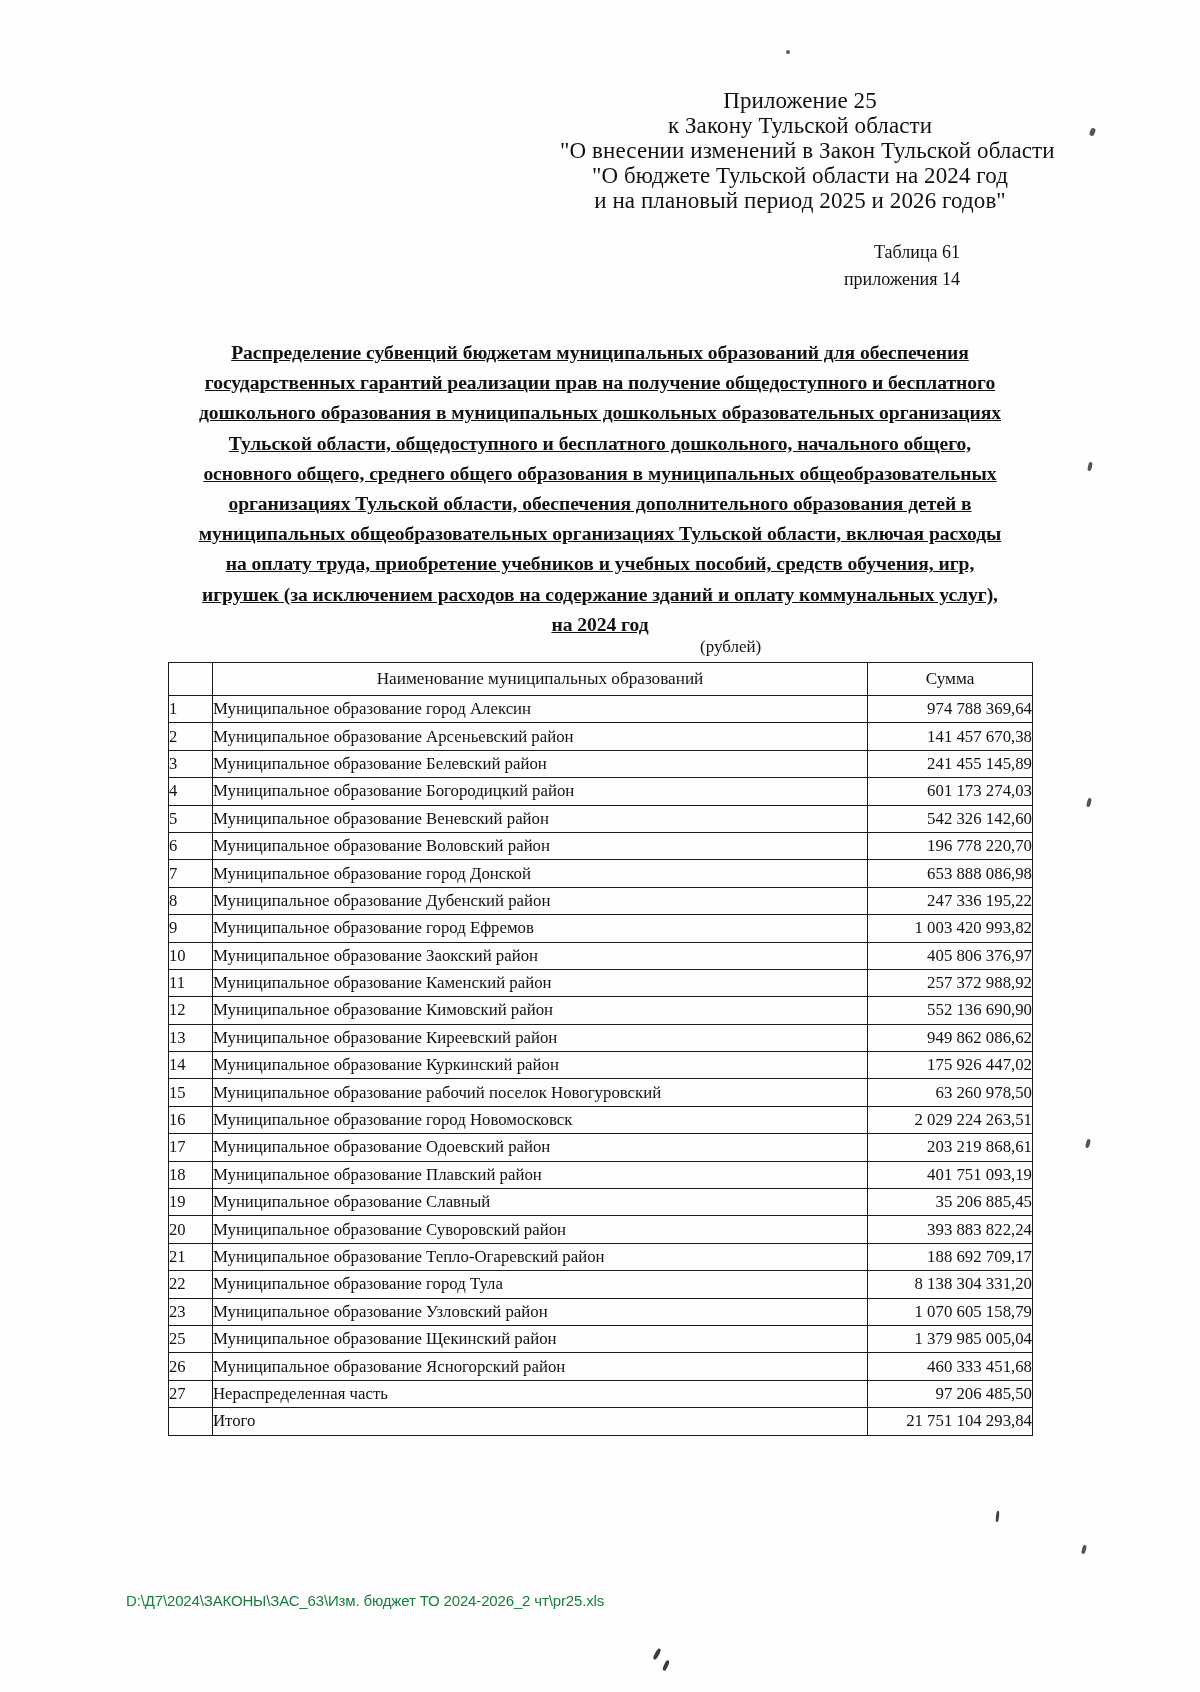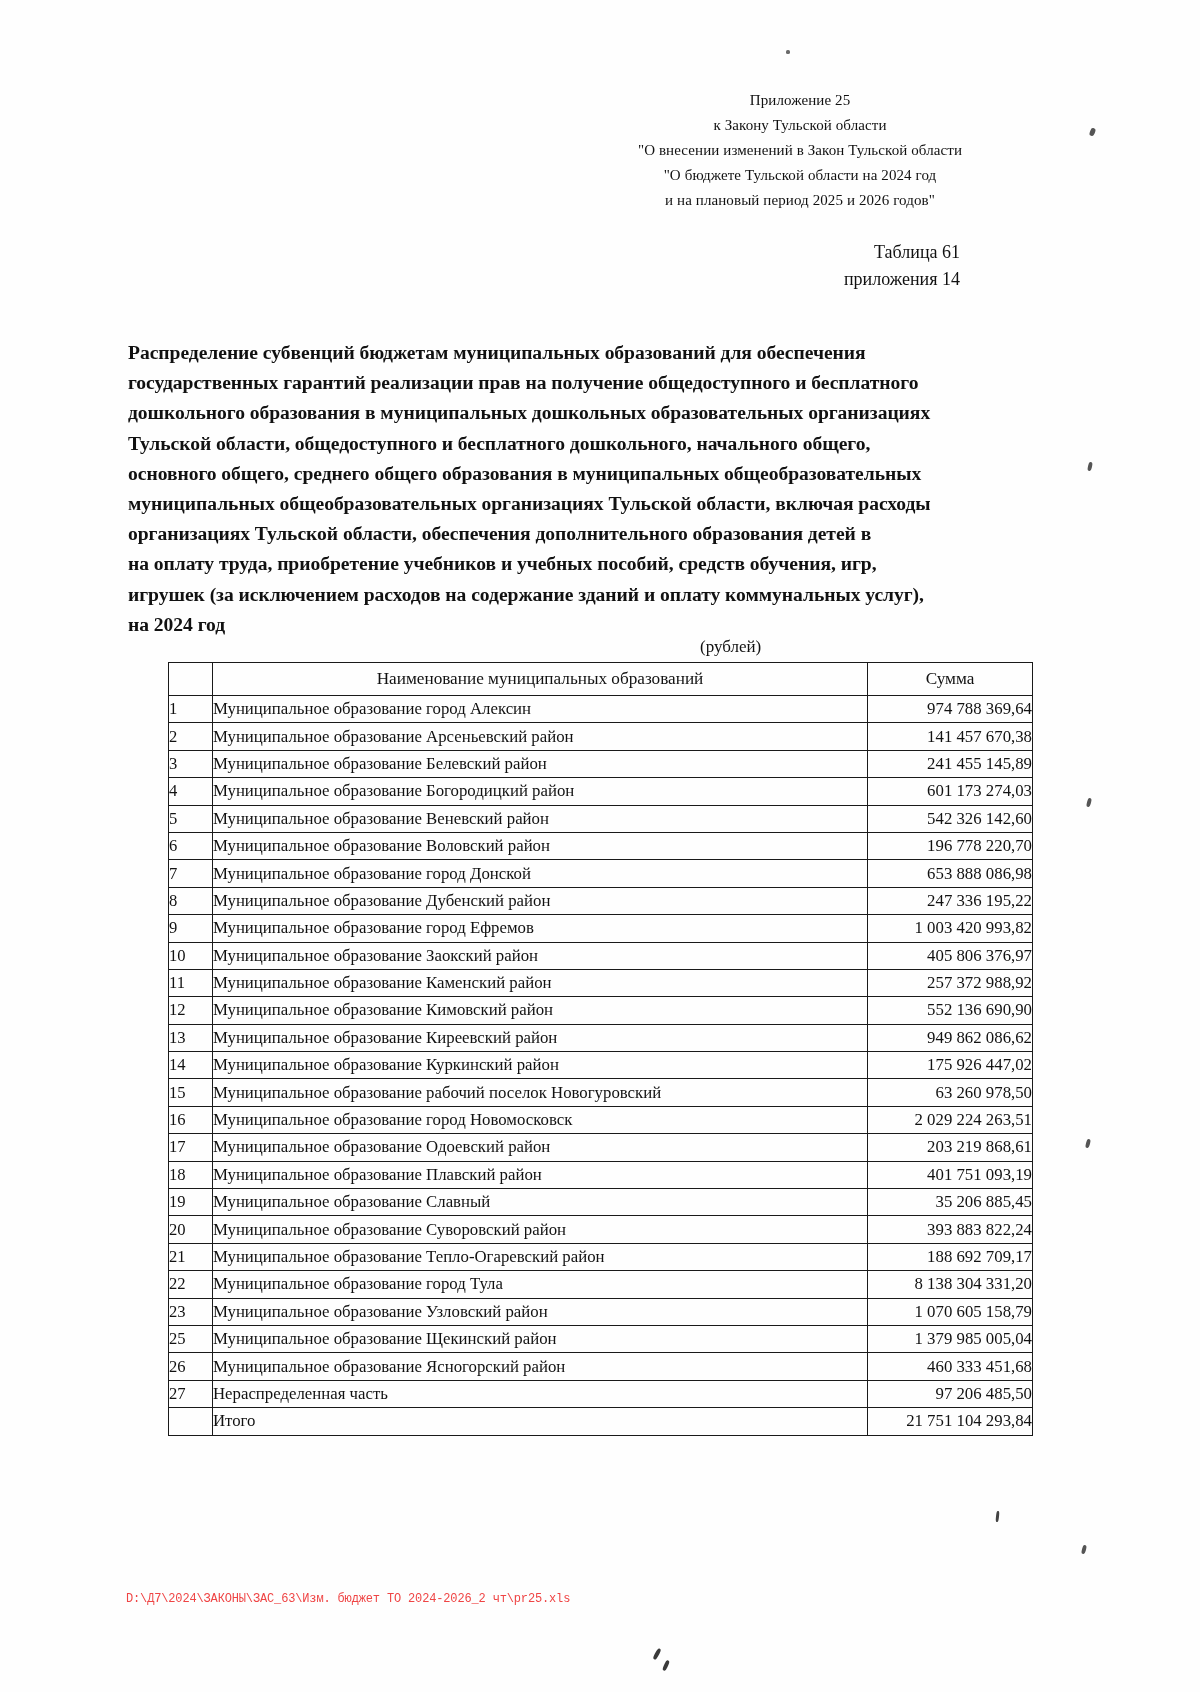--- a/index.html
+++ b/index.html
@@ -39,21 +39,21 @@
   .speck.s8 { left: 655px;  top: 1648px; width: 4px; height: 12px; transform: rotate(28deg); background:#3a3a3a; }
   .speck.s9 { left: 664px;  top: 1660px; width: 4px; height: 11px; transform: rotate(24deg); background:#3a3a3a; }
 
   
   .ref-block {
     position: absolute;
     left: 560px;
     top: 88px;
     width: 480px;
     text-align: center;
-    font-size: 15px;
+    font-size: 23px;
     line-height: 25px;
     letter-spacing: 0.1px;
   }
   .ref-block div { white-space: nowrap; }
 
   .table-ref {
     position: absolute;
     left: 700px;
     top: 239px;
     width: 260px;
@@ -61,25 +61,26 @@
     font-size: 18px;
     line-height: 27px;
   }
 
   
   .doc-title {
     position: absolute;
     left: 128px;
     top: 338px;
     width: 944px;
-    text-align: left;
+    text-align: center;
     font-weight: bold;
     font-size: 19.6px;
     line-height: 30.2px;
     letter-spacing: -0.05px;
+    text-decoration: underline;
   }
   .doc-title .ln { display: block; white-space: nowrap; }
 
   
   .units {
     position: absolute;
     left: 700px;
     top: 637px;
     width: 290px;
     font-size: 17px;
@@ -138,23 +139,23 @@
     text-align: right;
     font-size: 16.8px;
     white-space: nowrap;
   }
 
   
   .footer-path {
     position: absolute;
     left: 126px;
     top: 1592px;
-    font-size: 12px;
-    font-family: Liberation Mono, monospace;
-    color: #ef4444;
+    font-size: 15px;
+    font-family: Liberation Sans, sans-serif;
+    color: #15803d;
     letter-spacing: -0.15px;
   }
 </style>
 </head>
 <body>
 
 <div class="page">
 
   <span class="speck s1"></span>
   <span class="speck s2"></span>
@@ -178,22 +179,22 @@
     <div>Таблица 61</div>
     <div>приложения 14</div>
   </div>
 
   <div class="doc-title">
     <span class="ln">Распределение субвенций бюджетам муниципальных образований для обеспечения</span>
     <span class="ln">государственных гарантий реализации прав на получение общедоступного и бесплатного</span>
     <span class="ln">дошкольного образования в муниципальных дошкольных образовательных организациях</span>
     <span class="ln">Тульской области, общедоступного и бесплатного дошкольного, начального общего,</span>
     <span class="ln">основного общего, среднего общего образования в муниципальных общеобразовательных</span>
+    <span class="ln">организациях Тульской области, обеспечения дополнительного образования детей в</span>
     <span class="ln">муниципальных общеобразовательных организациях Тульской области, включая расходы</span>
-    <span class="ln">организациях Тульской области, обеспечения дополнительного образования детей в</span>
     <span class="ln">на оплату труда, приобретение  учебников и учебных пособий,  средств обучения, игр,</span>
     <span class="ln">игрушек (за исключением расходов на содержание зданий и оплату коммунальных услуг),</span>
     <span class="ln">на 2024 год</span>
   </div>
 
   <div class="units">(рублей)</div>
 
   <div class="tbl-wrap">
     <table class="main">
       <colgroup>

